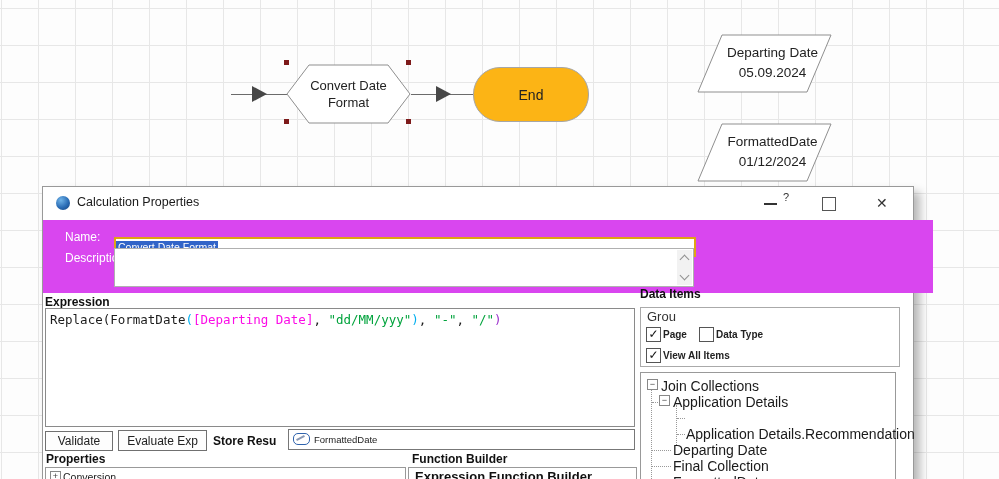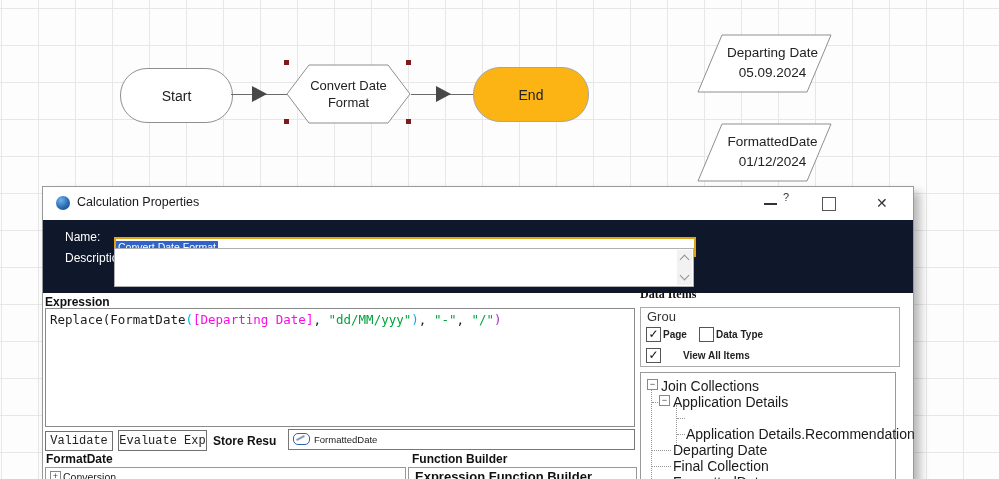--- a/index.html
+++ b/index.html
@@ -27,37 +27,37 @@
   .dialog{left:42px;top:186px;width:870px;height:293px;background:#fff;
     border:1px solid #999;box-shadow:6px 6px 9px rgba(0,0,0,.28);}
   .titlebar{left:0;top:0;width:100%;height:33px;background:#fff;}
   .app-icon{left:13px;top:9px;width:14px;height:14px;border-radius:50%;
     background:radial-gradient(circle at 35% 30%,#6fb3e8,#2a6cb5 55%,#123f7a);}
   .dlg-title{left:34px;top:8px;font-size:12.5px;color:#1a1a1a;}
   .ctl-min{left:721px;top:16px;width:13px;height:2px;background:#333;}
   .ctl-help{left:740px;top:4px;font-size:11px;color:#333;}
   .ctl-max{left:779px;top:10px;width:12px;height:12px;border:1.3px solid #555;}
   .ctl-close{left:833px;top:8px;font-size:14px;color:#333;}
-  .blueband{left:0;top:33px;width:100%;height:73px;background:#0f172a;}
+  .blueband{left:0;top:33px;width:100%;height:73px;background:#d946ef;padding-left:20px;}
   .band-label{color:#fff;font-size:12px;}
   .name-input{left:71px;top:17px;width:578px;height:16px;background:#fff;
     border:2px solid #dfa414;display:flex;align-items:center;}
   .name-sel{background:#3164c8;color:#fff;font-size:10.5px;padding:0 2px;line-height:13px;}
   .desc-box{left:71px;top:28px;width:578px;height:37px;background:#fff;border:1px solid #b0b0b0;}
   .desc-scroll{position:absolute;right:1px;top:1px;width:15px;height:35px;background:#f2f2f2;}
   .chev{position:absolute;left:4px;width:6px;height:6px;border-left:1.5px solid #909090;border-top:1.5px solid #909090;}
   .chev-up{top:6px;transform:rotate(45deg);}
   .chev-down{top:22px;transform:rotate(225deg);}
   .sec-label{font-weight:bold;font-size:12px;color:#111;}
   .expr-box{left:2px;top:121px;width:588px;height:117px;background:#fff;border:1px solid #8a8a8a;}
   .expr-code{position:absolute;left:4px;top:3px;font-family:"DejaVu Sans Mono",monospace;font-size:12.5px;white-space:pre;}
   .tok-black{color:#1b1b1b}.tok-cyan{color:#00aeef}.tok-magenta{color:#fb0ce6}
   .tok-green{color:#00a33c}.tok-purple{color:#9b30cc}
   .btn{background:#fdfdfd;border:1px solid #707070;font-size:12px;color:#222;
-    display:flex;align-items:center;justify-content:center;font-family:Liberation Mono, monospace;}
+    display:flex;align-items:center;justify-content:center;}
   .store-field{left:245px;top:242px;width:345px;height:19px;background:#fff;border:1px solid #777;}
   .store-icon{position:absolute;left:4px;top:3px;width:15px;height:10px;border:1.5px solid #2e62ac;border-radius:5px;}
   .store-icon::after{content:"";position:absolute;left:2px;top:3px;width:9px;height:2px;background:#8b9ab5;transform:rotate(-28deg);}
   .store-text{position:absolute;left:25px;top:4px;font-size:9.5px;color:#222;}
   .tree-box{background:#fff;border:1px solid #999;}
   .exp-box{position:absolute;width:9px;height:9px;border:1px solid #888;background:#fff;
     font-size:9px;line-height:8px;text-align:center;color:#444;}
   .trow{position:relative;height:16px;}
   .tlabel{position:absolute;top:2px;font-size:14px;font-weight:normal;color:#1a1a1a;white-space:nowrap;}
   .texp{position:absolute;top:3px;}
@@ -70,23 +70,20 @@
   .cb-label{position:absolute;font-size:10px;font-weight:600;color:#222;white-space:nowrap;}
   .fn-detail-title{font-weight:bold;font-size:13px;color:#111;white-space:nowrap;}
   .fn-row-label{position:absolute;left:17px;top:3px;font-size:10.5px;color:#222;}
   svg{display:block;}
 </style>
 </head>
 <body>
 
 <div class="stage">
 
-  <div class="abs node-stadium" style="left:120px;top:68px;width:111px;height:53px;">
-    <span>Start</span>
-  </div>
 
   <div class="abs flowline" style="left:231px;top:94px;width:56px;"></div>
   <div class="abs arrowhead" style="left:252px;top:86px;"></div>
 
   <div class="abs" style="left:286px;top:64px;width:125px;height:60px;">
     <svg width="125" height="60" viewBox="0 0 125 60">
       <polygon points="23,1 102,1 124,30 102,59 23,59 1,30" fill="#ffffff" stroke="#8f8f8f" stroke-width="1"></polygon>
     </svg>
     <div class="abs hex-text" style="left:0;top:0;width:125px;height:60px;">
       <span>Convert Date</span>
@@ -160,42 +157,42 @@
     </div>
     <div class="abs btn" style="left:75px;top:243px;width:87px;height:19px;">
       <span>Evaluate Exp</span>
     </div>
     <div class="abs sec-label" style="left:170px;top:247px;">Store Resu</div>
     <div class="abs store-field">
       <span class="store-icon"></span>
       <span class="store-text">FormattedDate</span>
     </div>
 
-    <div class="abs sec-label" style="left:3px;top:265px;">FormatDate</div>
+    <div class="abs sec-label" style="left:3px;top:265px;">Properties</div>
     <div class="abs tree-box" style="left:2px;top:280px;width:359px;height:13px;">
       <div class="trow">
         <span class="exp-box" style="left:4px;top:3px;">+</span>
         <span class="fn-row-label">Conversion</span>
       </div>
     </div>
 
     <div class="abs sec-label" style="left:369px;top:265px;">Function Builder</div>
     <div class="abs tree-box" style="left:365px;top:280px;width:227px;height:13px;">
       <div class="fn-detail-title" style="position:absolute;left:6px;top:1px;">Expression Function Builder</div>
     </div>
 
-    <div class="abs sec-label" style="left:597px;top:100px;font-family:Liberation Serif, serif;">Data Items</div>
+    <div class="abs sec-label" style="left:597px;top:100px;">Data Items</div>
     <div class="abs groupbox" style="left:597px;top:120px;width:258px;height:58px;">
       <div style="position:absolute;left:6px;top:1px;font-size:13px;color:#333;">Grou</div>
       <span class="cb on" style="left:5px;top:19px;"></span>
       <span class="cb-label" style="left:22px;top:21px;">Page</span>
       <span class="cb" style="left:58px;top:19px;"></span>
       <span class="cb-label" style="left:75px;top:21px;">Data Type</span>
       <span class="cb on" style="left:5px;top:40px;"></span>
-      <span class="cb-label" style="left:22px;top:42px;margin-left:20px;">View All Items</span>
+      <span class="cb-label" style="left:22px;top:42px;">View All Items</span>
     </div>
 
     <div class="abs tree-box" style="left:597px;top:185px;width:256px;height:108px;padding-top:3px;box-sizing:border-box;">
       <div class="vguide" style="left:10px;top:14px;height:92px;"></div>
       <div class="vguide" style="left:35px;top:32px;height:40px;"></div>
     <div class="trow">
           <span class="exp-box texp" style="left: 6px;">−</span>
           <span class="tlabel" style="left: 20px;">Join Collections</span>
         </div>
         <div class="trow">

